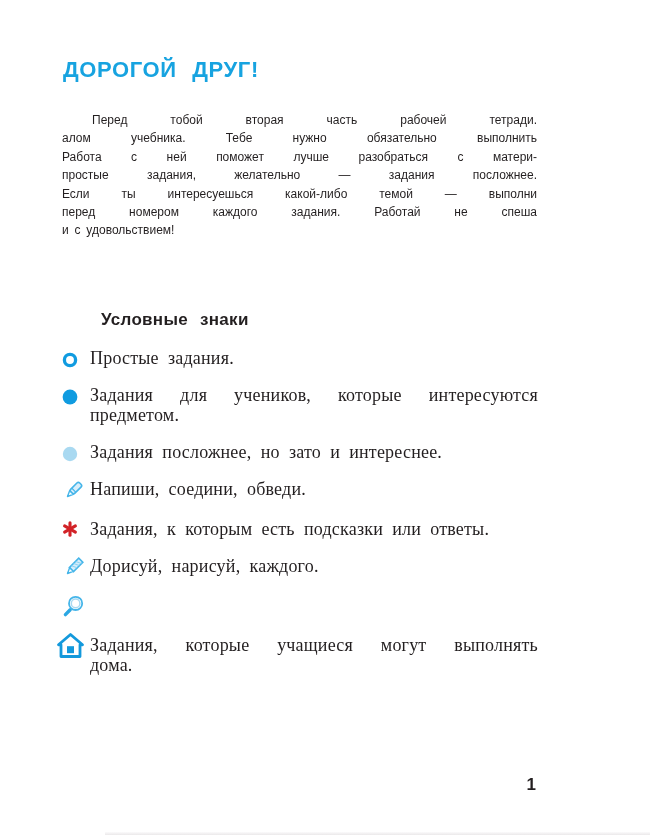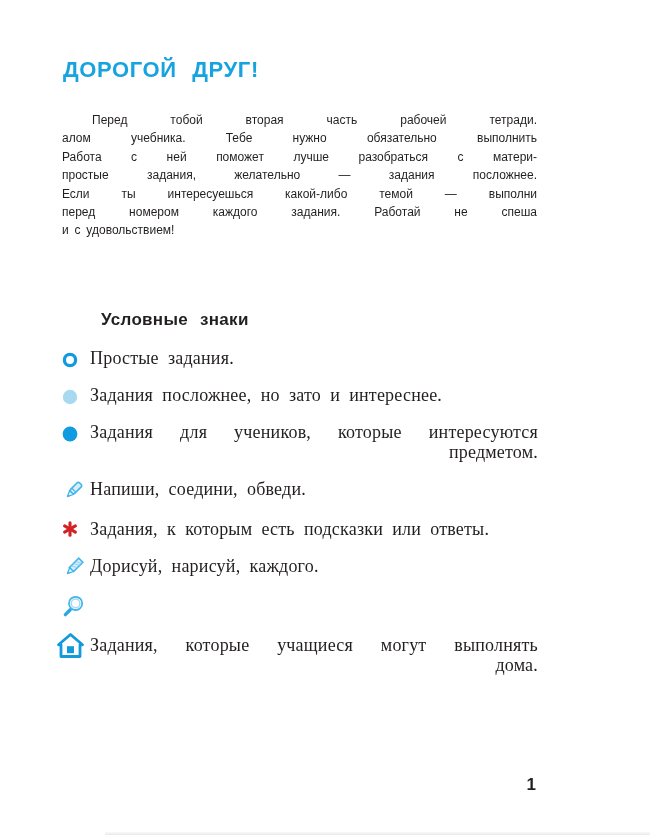--- a/index.html
+++ b/index.html
@@ -50,21 +50,21 @@
     width: 28px; flex: 0 0 28px;
     display: flex; justify-content: flex-start;
   }
   .item-text {
     flex: 1 1 auto;
     font-family: "Liberation Serif", serif;
     font-size: 18px; line-height: 20px;
     word-spacing: 4.5px; letter-spacing: 0.2px;
   }
   .item-text .jline { text-align: justify; text-align-last: justify; }
-  .item-text .lline { text-align: right; }
+  .item-text .lline { text-align: left; }
 
   .icon-cell svg { display: block; }
   .mt2 { margin-top: 2px; } .mt4 { margin-top: 4px; }
   .mtm2 { margin-top: -2px; } .mlm6 { margin-left: -6px; margin-top: -3px; }
 
   
   .page-number {
     position: absolute; right: 114px; top: 775px;
     font-size: 17px; font-weight: bold;
   }
@@ -103,37 +103,37 @@
         </svg>
       </span>
       <span class="item-text">
         <span class="lline">Простые задания.</span>
       </span>
     </div>
 
     <div class="legend-item">
       <span class="icon-cell">
         <svg class="mt4" width="16" height="16" viewBox="0 0 16 16">
-          <circle cx="8" cy="8" r="7.2" fill="#a9d9f1"></circle>
-        </svg>
-      </span>
-      <span class="item-text">
-        <span class="lline">Задания посложнее, но зато и интереснее.</span>
-      </span>
-    </div>
-
-    <div class="legend-item">
-      <span class="icon-cell">
-        <svg class="mt4" width="16" height="16" viewBox="0 0 16 16">
           <circle cx="8" cy="8" r="7.4" fill="#109be0"></circle>
         </svg>
       </span>
       <span class="item-text">
         <div class="jline">Задания для учеников, которые интересуются</div>
         <div class="lline">предметом.</div>
+      </span>
+    </div>
+
+    <div class="legend-item">
+      <span class="icon-cell">
+        <svg class="mt4" width="16" height="16" viewBox="0 0 16 16">
+          <circle cx="8" cy="8" r="7.2" fill="#a9d9f1"></circle>
+        </svg>
+      </span>
+      <span class="item-text">
+        <span class="lline">Задания посложнее, но зато и интереснее.</span>
       </span>
     </div>
 
     <div class="legend-item">
       <span class="icon-cell">
         <svg class="mtm2" width="25" height="25" viewBox="0 0 25 25">
           <g transform="rotate(-45 12.5 12.5)">
             <rect x="8.2" y="9.6" width="12.6" height="5.8" rx="2" fill="#d8eefb" stroke="#45b5e9" stroke-width="1.6"></rect>
             <polygon points="2.6,12.5 8.2,9.9 8.2,15.1" fill="#ffffff" stroke="#45b5e9" stroke-width="1.4" stroke-linejoin="round"></polygon>
             <line x1="11.5" y1="9.8" x2="11.5" y2="15.2" stroke="#45b5e9" stroke-width="1.2"></line>

